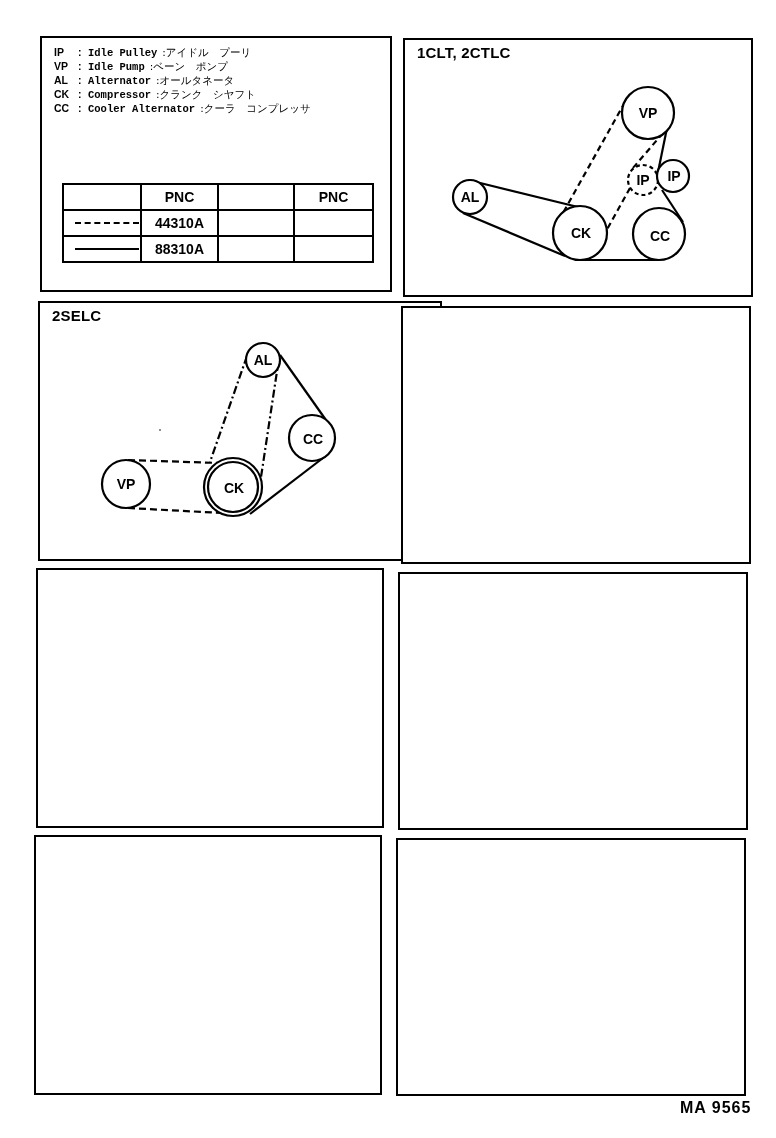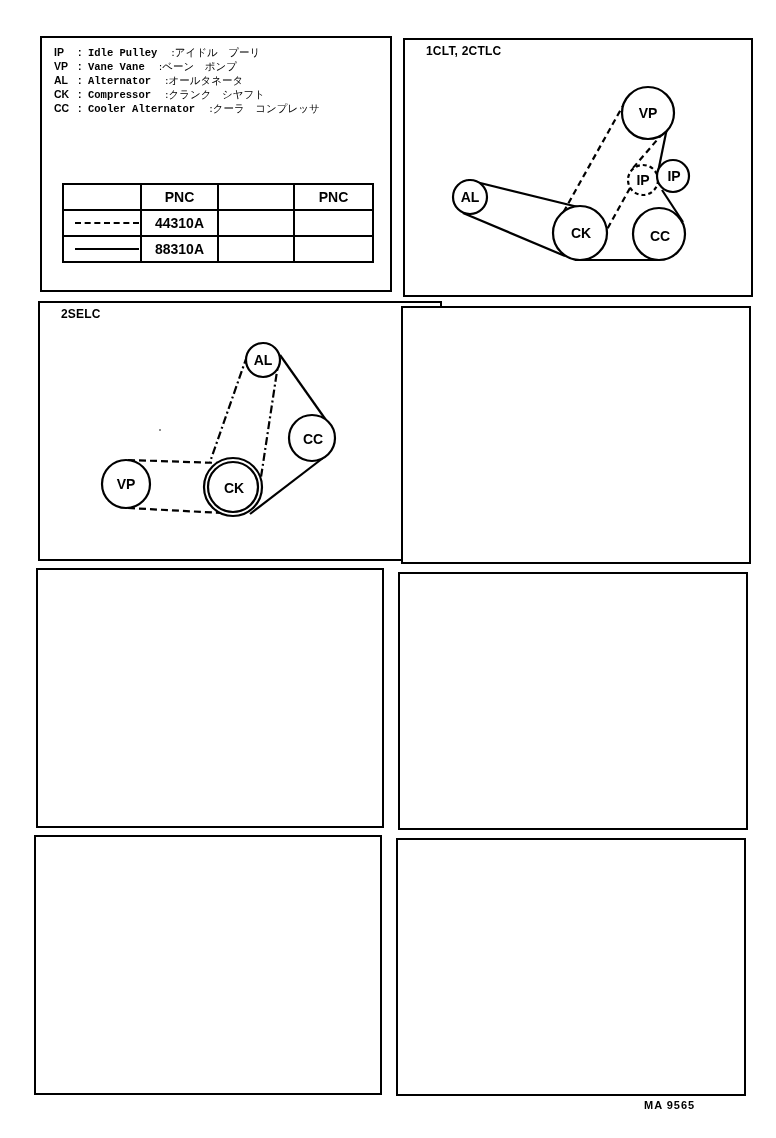--- a/index.html
+++ b/index.html
@@ -16,23 +16,23 @@
       color: #000;
     }
     .panel {
       position: absolute;
       border: 2px solid #000;
       box-sizing: border-box;
       background: #fff;
     }
     .panel-title {
       position: absolute;
-      left: 21px;
+      left: 12px;
       top: 4px;
-      font-size: 12px;
+      font-size: 15px;
       font-weight: bold;
       letter-spacing: 0.2px;
     }
     .legend-lines {
       position: absolute;
       left: 12px;
       top: 8px;
       font-size: 10.5px;
       font-weight: bold;
       line-height: 13px;
@@ -47,21 +47,21 @@
     .legend-line .sep {
       display: inline-block;
       width: 10px;
     }
     .legend-line .en {
       display: inline-block;
       font-family: Liberation Mono, monospace;
     }
     .legend-line .jp {
       display: inline-block;
-      margin-left: 14px;
+      margin-left: 5px;
       font-family: "DejaVu Sans", sans-serif;
       font-weight: normal;
       font-size: 10.5px;
     }
     table.pnc {
       position: absolute;
       border-collapse: collapse;
       table-layout: fixed;
     }
     table.pnc td {
@@ -101,37 +101,37 @@
       left: 0;
       top: 0;
     }
     svg.diagram text {
       font-family: "Liberation Sans", sans-serif;
       font-weight: bold;
       font-size: 14px;
     }
     .footer-code {
       position: absolute;
-      left: 644px;
+      left: 680px;
       top: 1099px;
-      font-size: 11px;
+      font-size: 16px;
       font-weight: bold;
       letter-spacing: 1px;
     }
   </style>
 </head>
 <body>
 
 <div class="panel" style="left:40px; top:36px; width:352px; height:256px;">
   <div class="legend-lines">
     <div class="legend-line">
       <span class="abbr">IP</span><span class="sep">:</span><span class="en">Idle Pulley</span><span class="jp">:アイドル　プーリ</span>
     </div>
     <div class="legend-line">
-      <span class="abbr">VP</span><span class="sep">:</span><span class="en">Vane Vane</span><span class="jp">:ベーン　ポンプ</span>
+      <span class="abbr">VP</span><span class="sep">:</span><span class="en">Idle Pump</span><span class="jp">:ベーン　ポンプ</span>
     </div>
     <div class="legend-line">
       <span class="abbr">AL</span><span class="sep">:</span><span class="en">Alternator</span><span class="jp">:オールタネータ</span>
     </div>
     <div class="legend-line">
       <span class="abbr">CK</span><span class="sep">:</span><span class="en">Compressor</span><span class="jp">:クランク　シヤフト</span>
     </div>
     <div class="legend-line">
       <span class="abbr">CC</span><span class="sep">:</span><span class="en">Cooler Alternator</span><span class="jp">:クーラ　コンプレッサ</span>
     </div>

